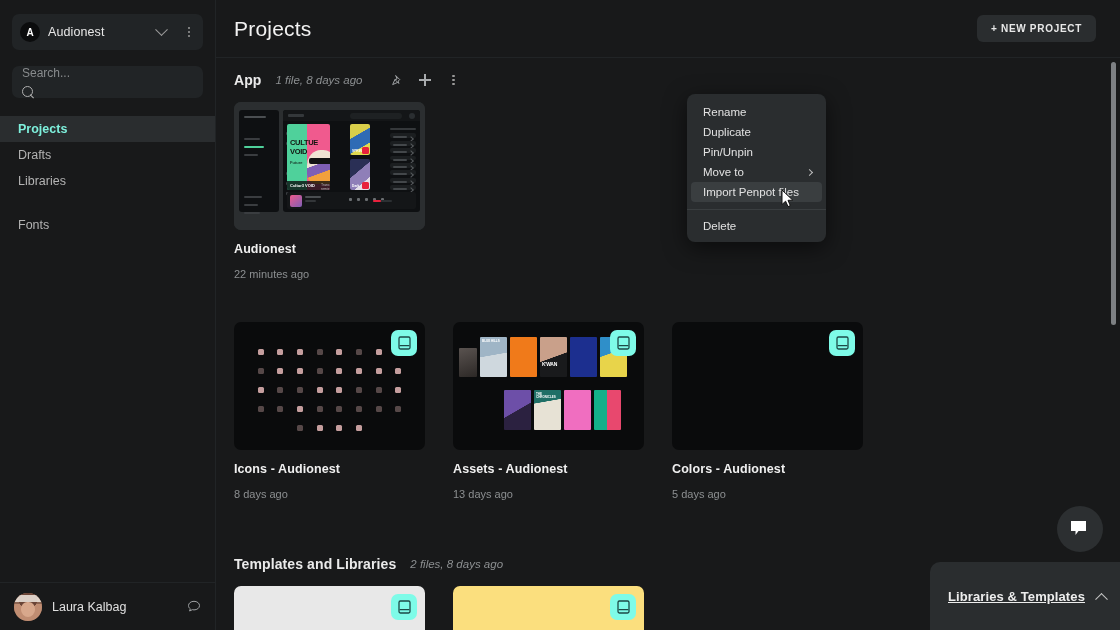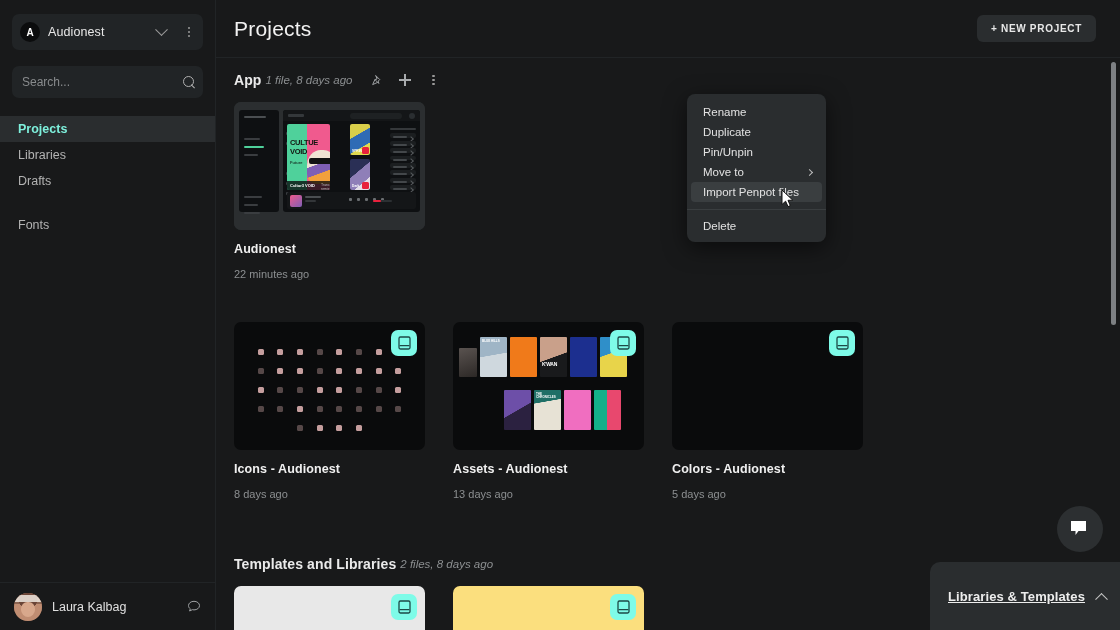--- a/index.html
+++ b/index.html
@@ -42,21 +42,21 @@
     cursor: pointer; flex: 0 0 auto;
   }
   .chev { width: 9px; height: 9px; border-right: 1.4px solid #9a9a9a; border-bottom: 1.4px solid #9a9a9a;
           transform: rotate(45deg) translate(-2px,-2px); }
   .vdots { display: flex; flex-direction: column; gap: 2.2px; align-items: center; }
   .vdots i { width: 2.2px; height: 2.2px; border-radius: 50%; background: #9a9a9a; display: block; }
 
   .search-wrap { padding: 16px 12px 0 12px; }
   .search {
     height: 32px; background: #212426; border-radius: 7px;
-    display: flex; align-items: center; padding: 0 10px; gap: 6px;
+    display: flex; align-items: flex-start; padding: 0 10px; gap: 6px; flex-direction: column;
   }
   .search input {
     flex: 1; background: transparent; border: 0; outline: 0;
     color: #c8c8c8; font-size: 12px; font-family: "Liberation Sans", sans-serif;
   }
   .search input::placeholder { color: #888b8d; }
   .mag { position: relative; width: 13px; height: 13px; flex: 0 0 13px; }
   .mag::before { content:''; position:absolute; left:0; top:0; width:9px;height:9px;
     border:1.3px solid #b0b0b0; border-radius:50%;}
   .mag::after { content:''; position:absolute; left:8px; top:8px; width:5px;height:1.3px;
@@ -102,21 +102,21 @@
   .new-btn {
     background: #2a2d2f; color: #e8e8e8; border: 0;
     font-size: 10px; font-weight: 700; letter-spacing: .7px;
     padding: 8px 14px; border-radius: 6px; cursor: pointer;
     font-family: "Liberation Sans", sans-serif;
   }
 
   .scroll-area { position: absolute; top: 58px; left: 0; right: 0; bottom: 0; overflow: hidden; }
   .section { padding: 0 24px 0 18px; }
   .sec-head {
-    display: flex; align-items: center; gap: 4px; height: 44px;
+    display: flex; align-items: center; gap: 14px; height: 44px;
   }
   .sec-title { font-size: 14px; color: #eaeaea; font-weight: 600; letter-spacing: .1px;}
   .sec-meta { font-size: 11.5px; color: #8c8f91; font-style: italic; }
   .sec-actions { display: flex; align-items: center; gap: 2px; margin-left: 8px; }
   .act { width: 26px; height: 26px; display: flex; align-items: center; justify-content: center;
          cursor: pointer; border-radius: 4px;}
   .plus { position: relative; width: 12px; height: 12px; }
   .plus::before, .plus::after { content:''; position:absolute; background:#a8abad;}
   .plus::before { left:5px; top:0; width:1.4px; height:12px;}
   .plus::after { left:0; top:5.3px; width:12px; height:1.4px;}
@@ -287,24 +287,24 @@
         <input type="text" placeholder="Search..." style="">
         <div class="mag"></div>
       </div>
     </div>
 
     <nav class="nav">
       <div class="nav-item active">
           <span>Projects</span>
         </div>
       <div class="nav-item">
+          <span>Drafts</span>
+        </div>
+      <div class="nav-item">
           <span>Libraries</span>
-        </div>
-      <div class="nav-item">
-          <span>Drafts</span>
         </div>
       <div class="nav-gap"></div>
       <div class="nav-item">
           <span>Fonts</span>
         </div>
     </nav>
 
 
     <div class="sb-bottom">
       <div class="ava">

